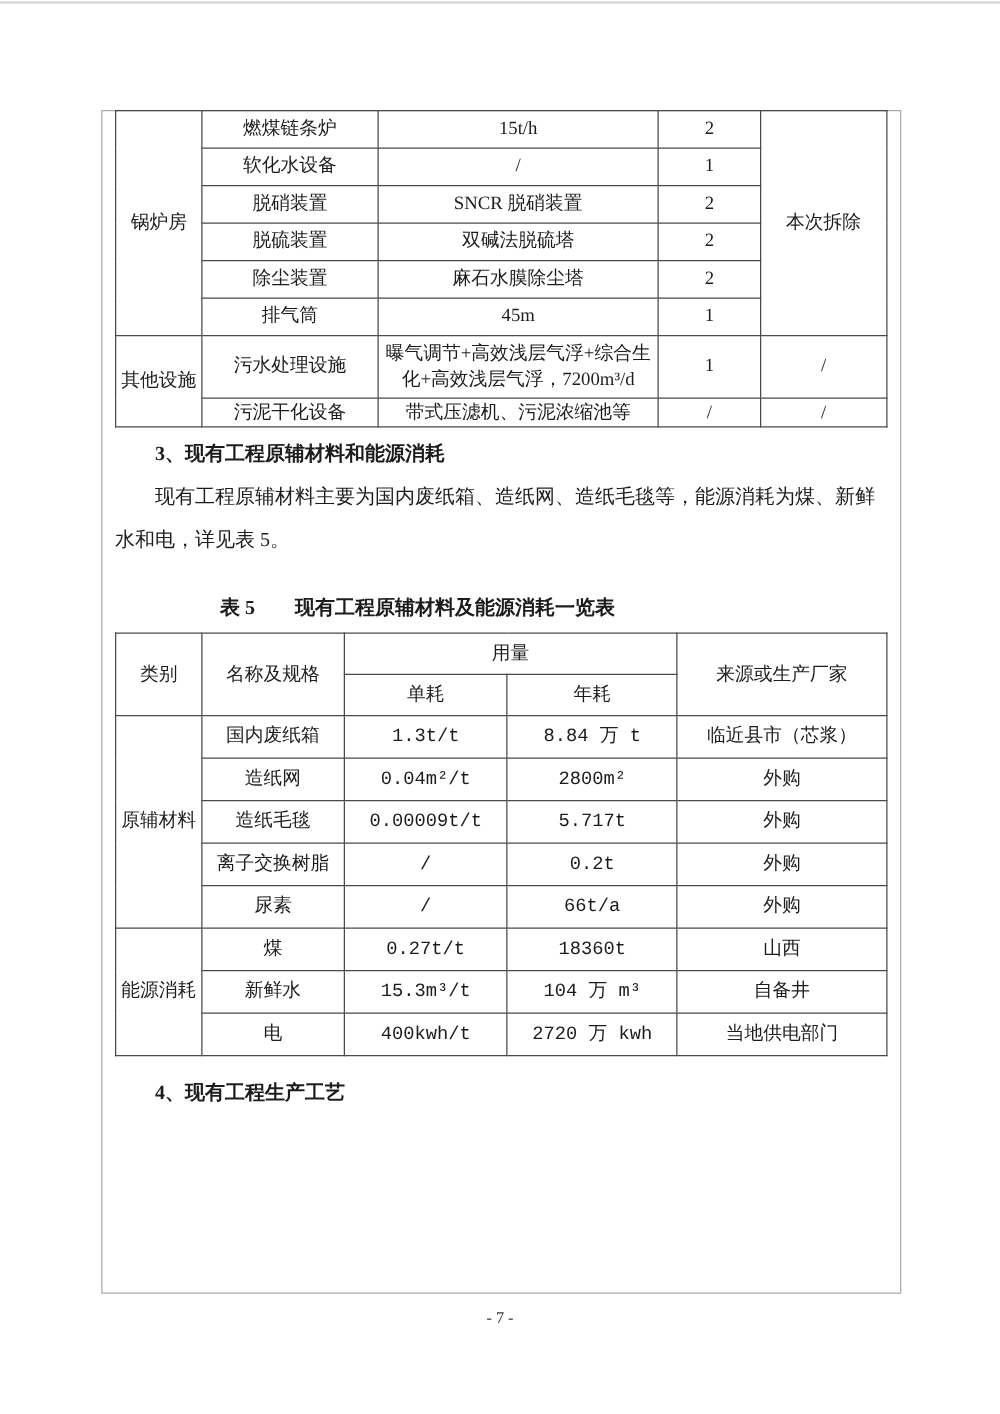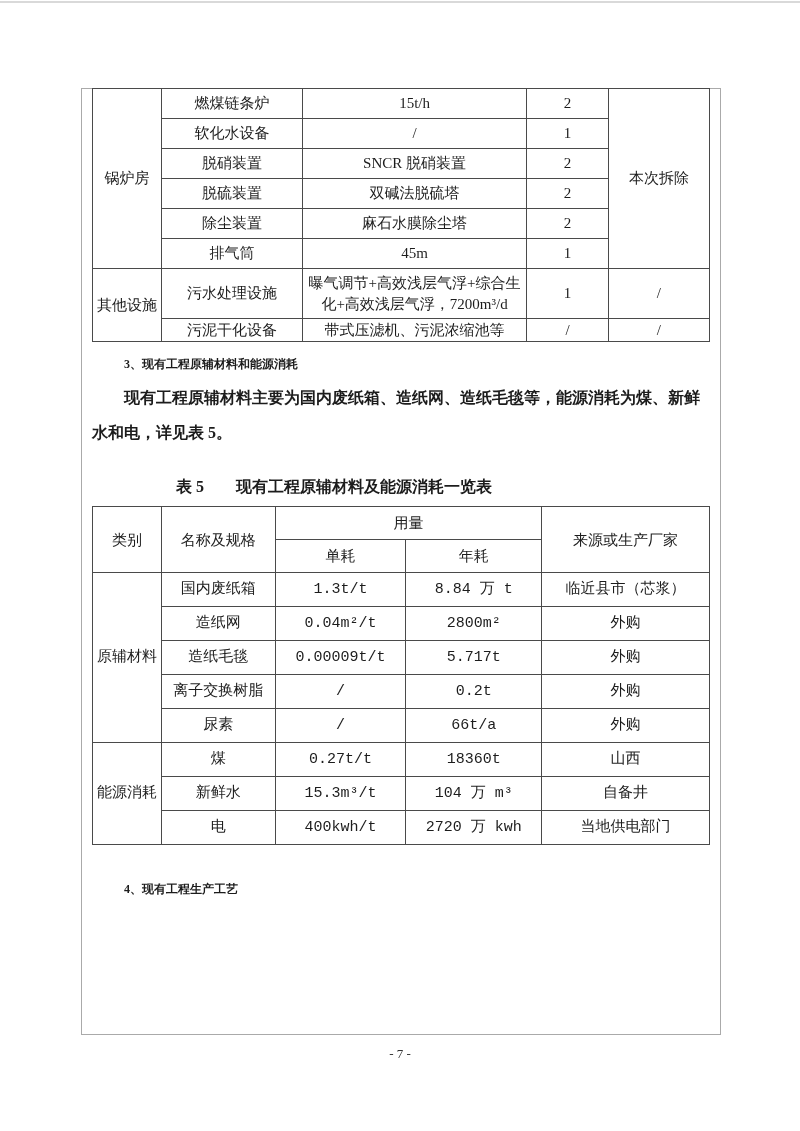--- a/index.html
+++ b/index.html
@@ -27,26 +27,26 @@
     font-size:15px; font-weight:normal;
     padding:1px 4px;
     line-height:1.35;
     word-break:break-all;
   }
   .tbl-equipment { margin-top:-1px; }
   .tbl-equipment tr.h30 td { height:30px; }
   .tbl-equipment tr.h50 td { height:50px; }
   .tbl-equipment tr.h29 td { height:16px; }
   .heading {
-    font-size:12px; font-weight:bold;
+    font-size:16px; font-weight:bold;
     padding-left:32px; margin-top:9px; line-height:26px;
   }
   .para {
     font-size:16px; line-height:35px;
-    text-indent:2em; margin-top:3px;font-weight:bold;
+    text-indent:2em; margin-top:3px;
   }
   .tbl-caption {
     font-size:16px; font-weight:bold;
     padding-left:84px; margin-top:24px; line-height:26px;
   }
   .tbl-materials { margin-top:6px; }
   .tbl-materials tr.hh td { height:33px; }
   .tbl-materials tr.dr td { height:34px;font-family:Liberation Mono, monospace; }
   .footer {
     position:absolute; top:1046px; left:0; width:800px;
@@ -187,17 +187,17 @@
       </tr>
       <tr class="dr">
         <td>电</td>
         <td>400kwh/t</td>
         <td>2720 万 kwh</td>
         <td>当地供电部门</td>
       </tr>
     </tbody>
   </table>
 
-  <div class="heading" style="margin-top:31px;">4、现有工程生产工艺</div>
+  <div class="heading" style="margin-top:17px;">4、现有工程生产工艺</div>
 
 </div>
 
 <div class="footer">- 7 -</div>
 
 </body></html>

